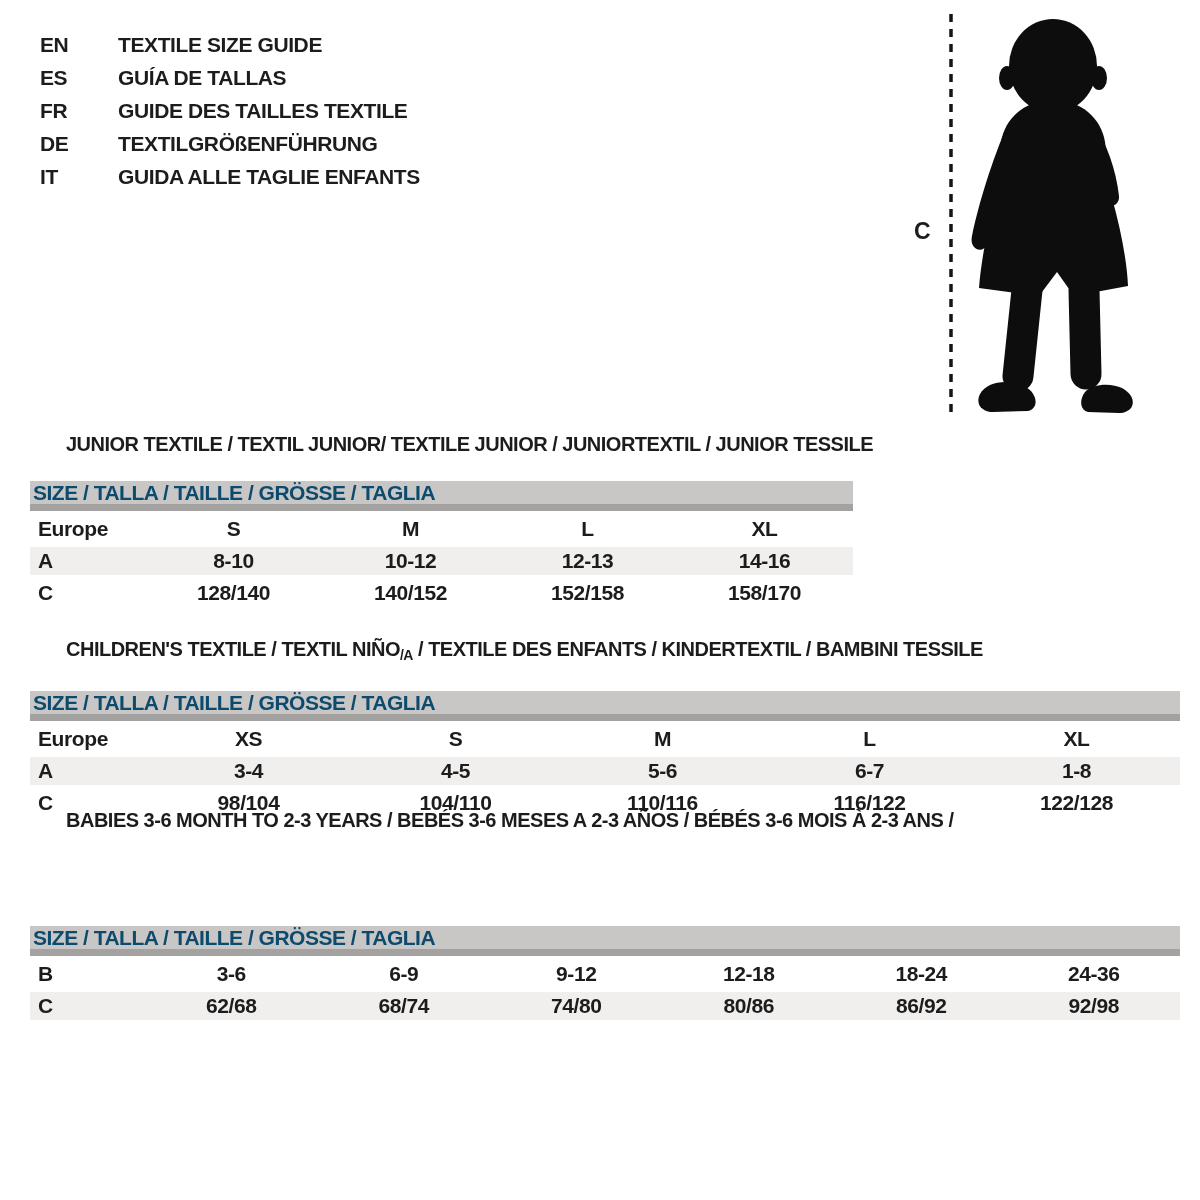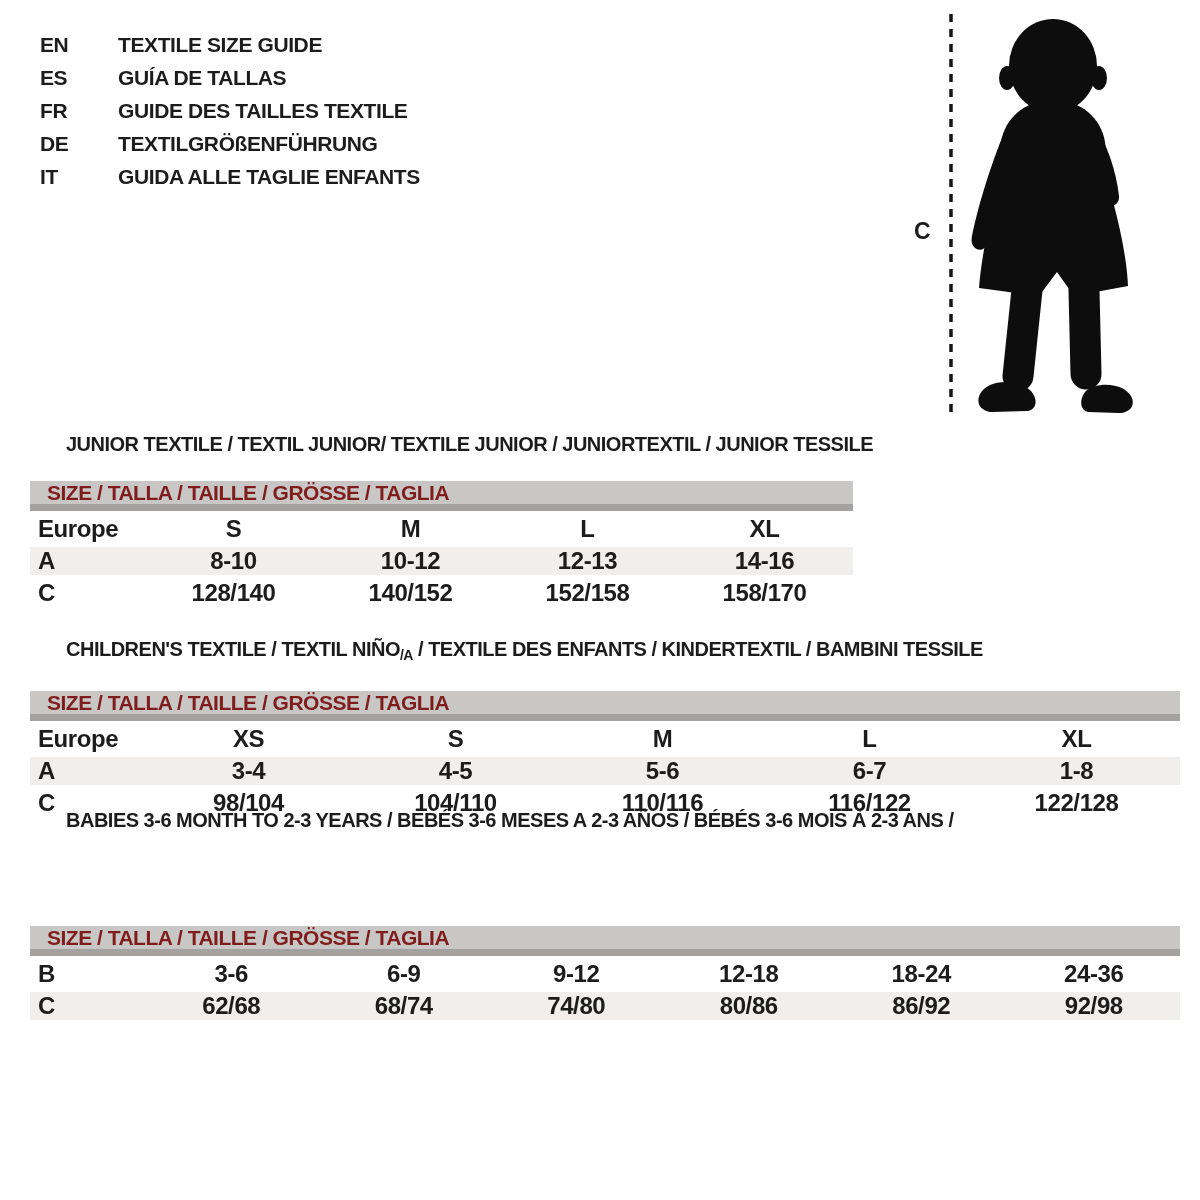--- a/index.html
+++ b/index.html
@@ -19,22 +19,22 @@
   #junior-heading{top:433px;}
   #children-heading{top:638px;text-align:center;}
   #babies-heading{top:802px;line-height:37px;}
   .subsm{font-size:14px;position:relative;top:4px;}
   
   .sizetable{position:absolute;left:30px;}
   #junior-table{top:481px;width:823px;}
   #children-table{top:691px;width:1150px;}
   #babies-table{top:926px;width:1150px;}
   .thead{height:23px;background:#c8c7c6;border-bottom:7px solid #a3a2a1;display:flex;align-items:center;
-         padding-left:17px;font-size:21px;color:#7f1d1d;letter-spacing:-0.5px;}
-  .tr{display:flex;height:28px;margin-top:4px;align-items:center;font-size:24px;}
+         padding-left:3px;font-size:21px;color:#0c4a6e;letter-spacing:-0.5px;}
+  .tr{display:flex;height:28px;margin-top:4px;align-items:center;font-size:21px;}
   .tr.alt{background:#f0efee;}
   .tl{width:107px;padding-left:8px;}
   .td{flex:1;text-align:center;}
   
   .legend{position:absolute;left:30px;top:1066px;font-size:20px;line-height:36px;white-space:nowrap;}
 </style>
 </head>
 <body>
 
 <div class="page">

